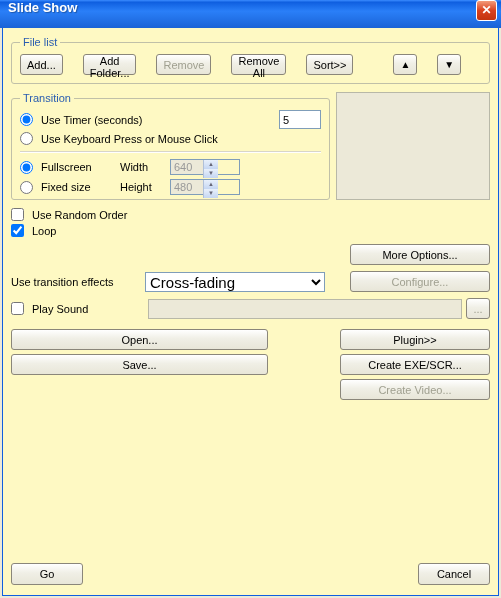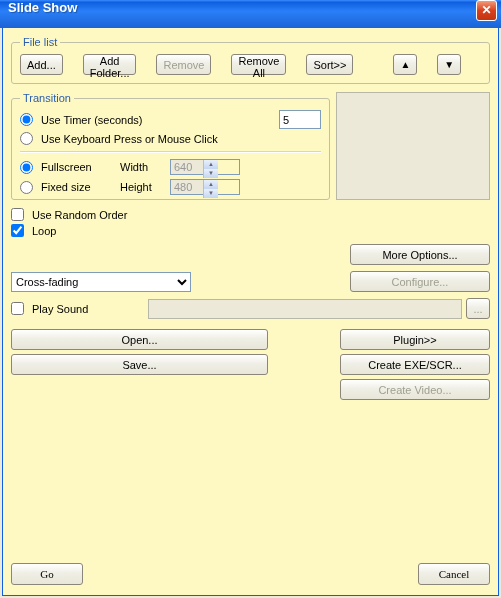--- a/index.html
+++ b/index.html
@@ -181,21 +181,21 @@
     text-align: center;
     font-size: 6px;
     line-height: 9px;
     color: #667;
   }
   select.combo {
     width: 180px;
     height: 20px;
     border: 1px solid #7f9db9;
     font-family: inherit;
-    font-size: 11px;
+    font-size: 15px;
     background: #fff;
   }
   .soundbox {
     flex: 1;
     height: 20px;
     border: 1px solid #b8b8a8;
     background: #ece9d8;
   }
   .browse-btn {
     width: 24px;
@@ -210,21 +210,20 @@
     flex: 1;
     display: flex;
     flex-direction: column;
     gap: 4px;
   }
   .footer {
     position: absolute;
     left: 8px; right: 8px; bottom: 10px;
     display: flex;
     justify-content: space-between;
-    font-family: Liberation Serif, serif;
   }
   .footer button { width: 72px; height: 22px; }
   .size-grid {
     display: grid;
     grid-template-columns: 100px 50px 70px;
     row-gap: 4px;
     align-items: center;
   }
   .opts-row {
     display: flex;
@@ -323,20 +322,21 @@
         <label>Loop</label>
       </div>
     </div>
     <div class="opts-right">
       <div style="height:16px"></div>
       <button class="xp">More Options...</button>
     </div>
   </div>
 
   <div class="row" style="margin-bottom:6px">
+    <label style="width:130px">Use transition effects</label>
     <select class="combo">
       <option>Cross-fading</option>
     </select>
     <span style="flex:1"></span>
     <button class="xp" style="width:140px" disabled="">Configure...</button>
   </div>
 
   <div class="row" style="margin-bottom:10px">
     <input type="checkbox" style="">
     <label style="width:112px">Play Sound</label>

